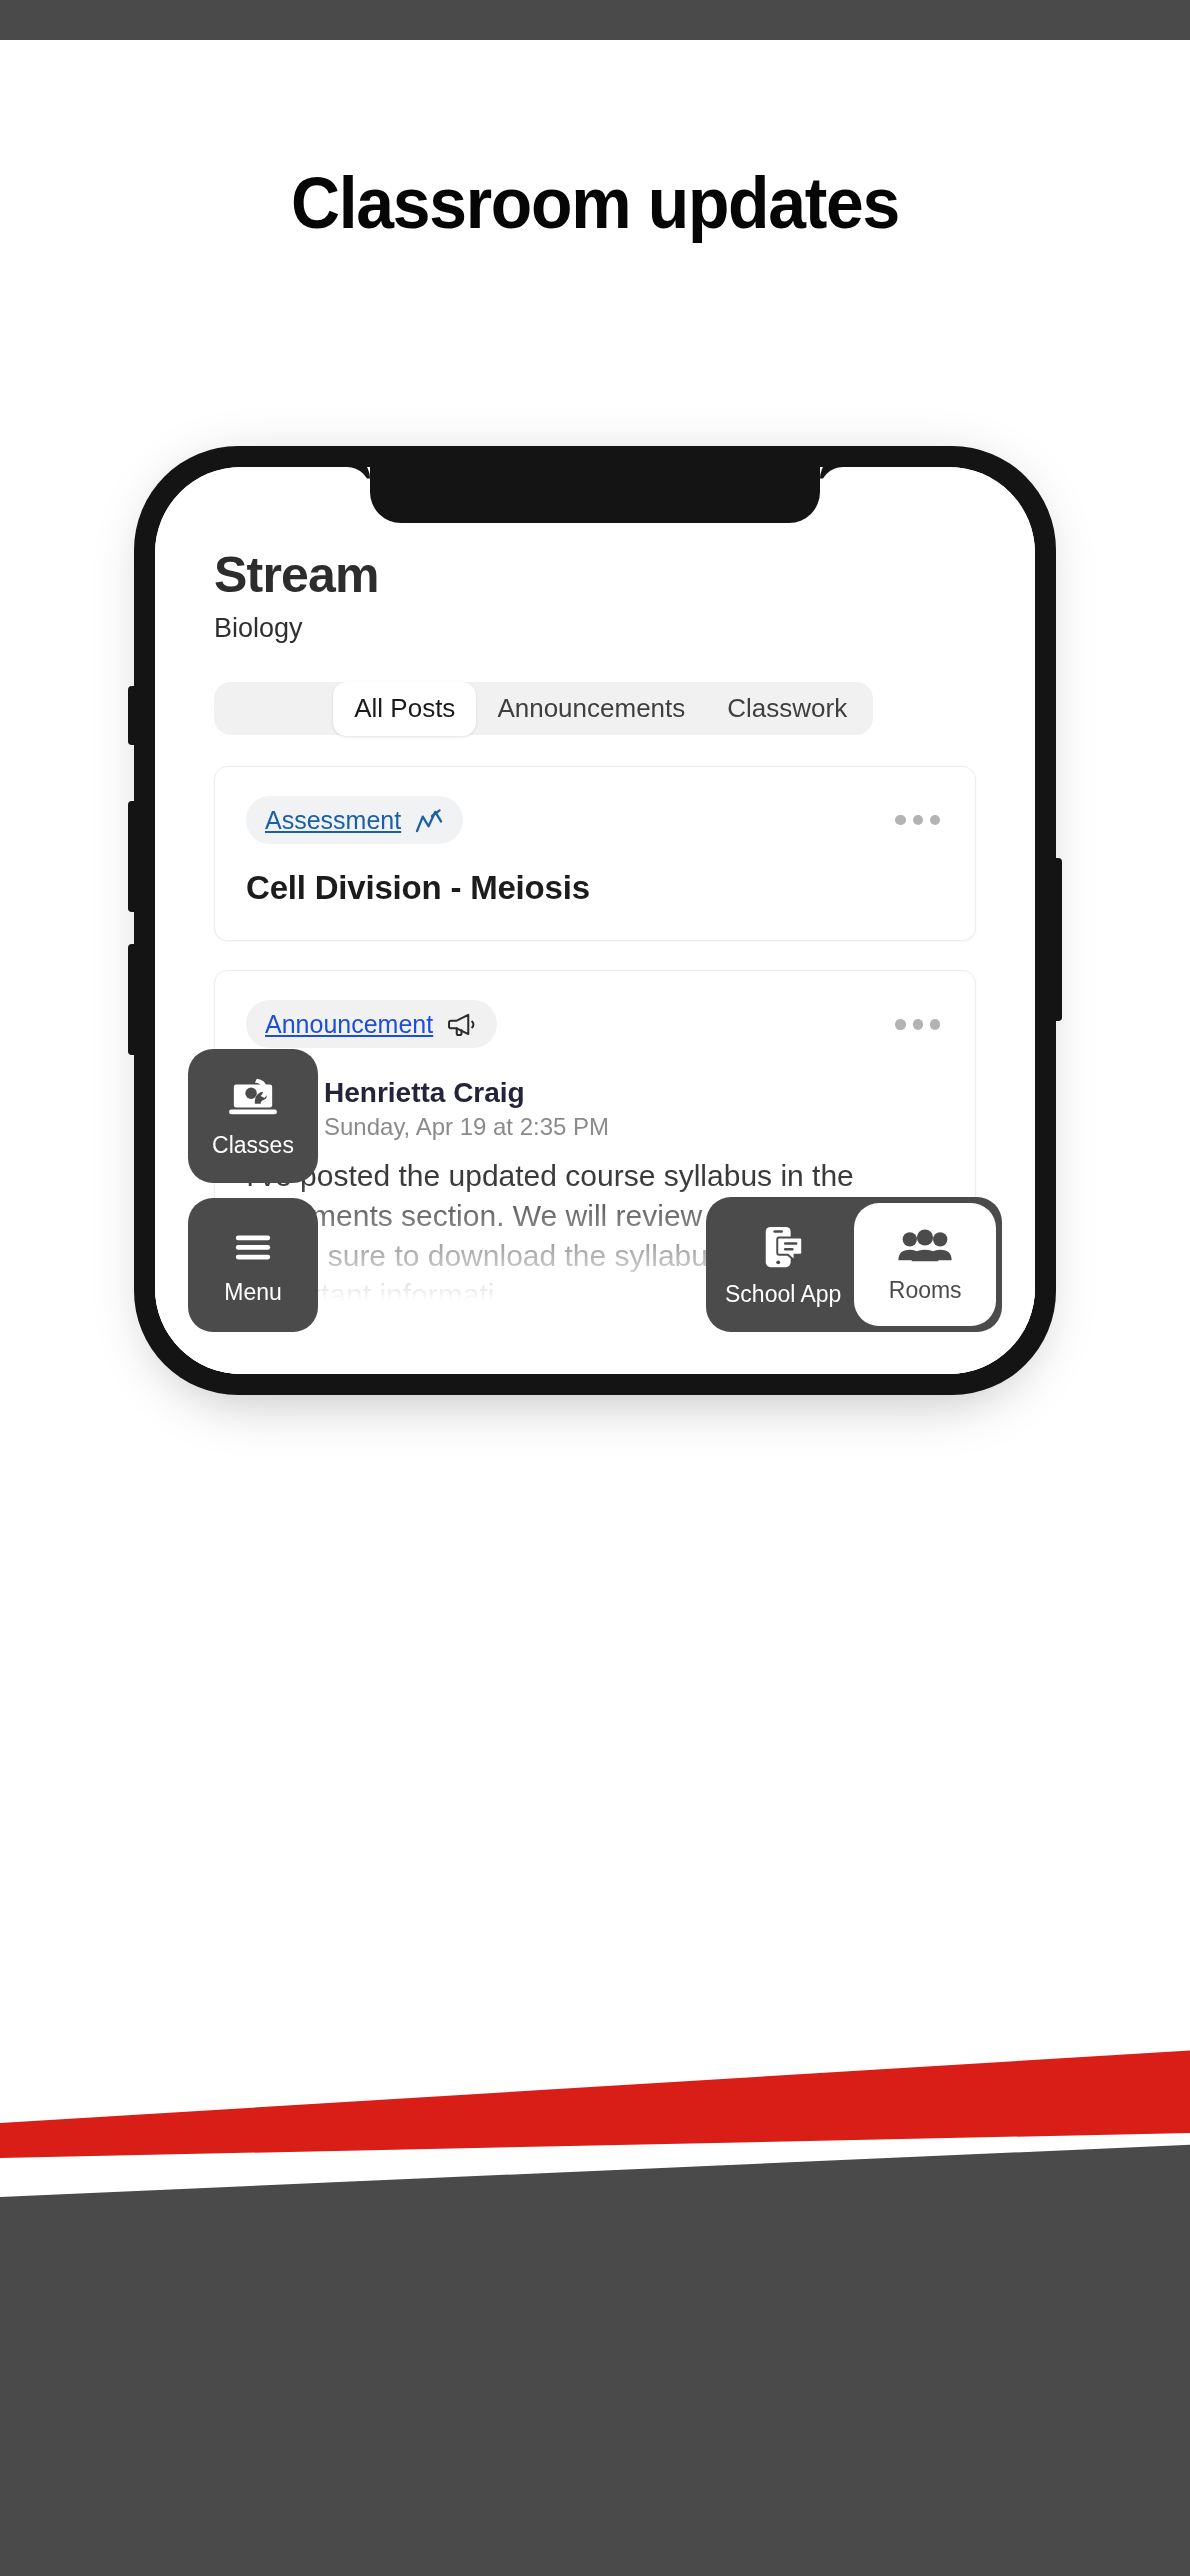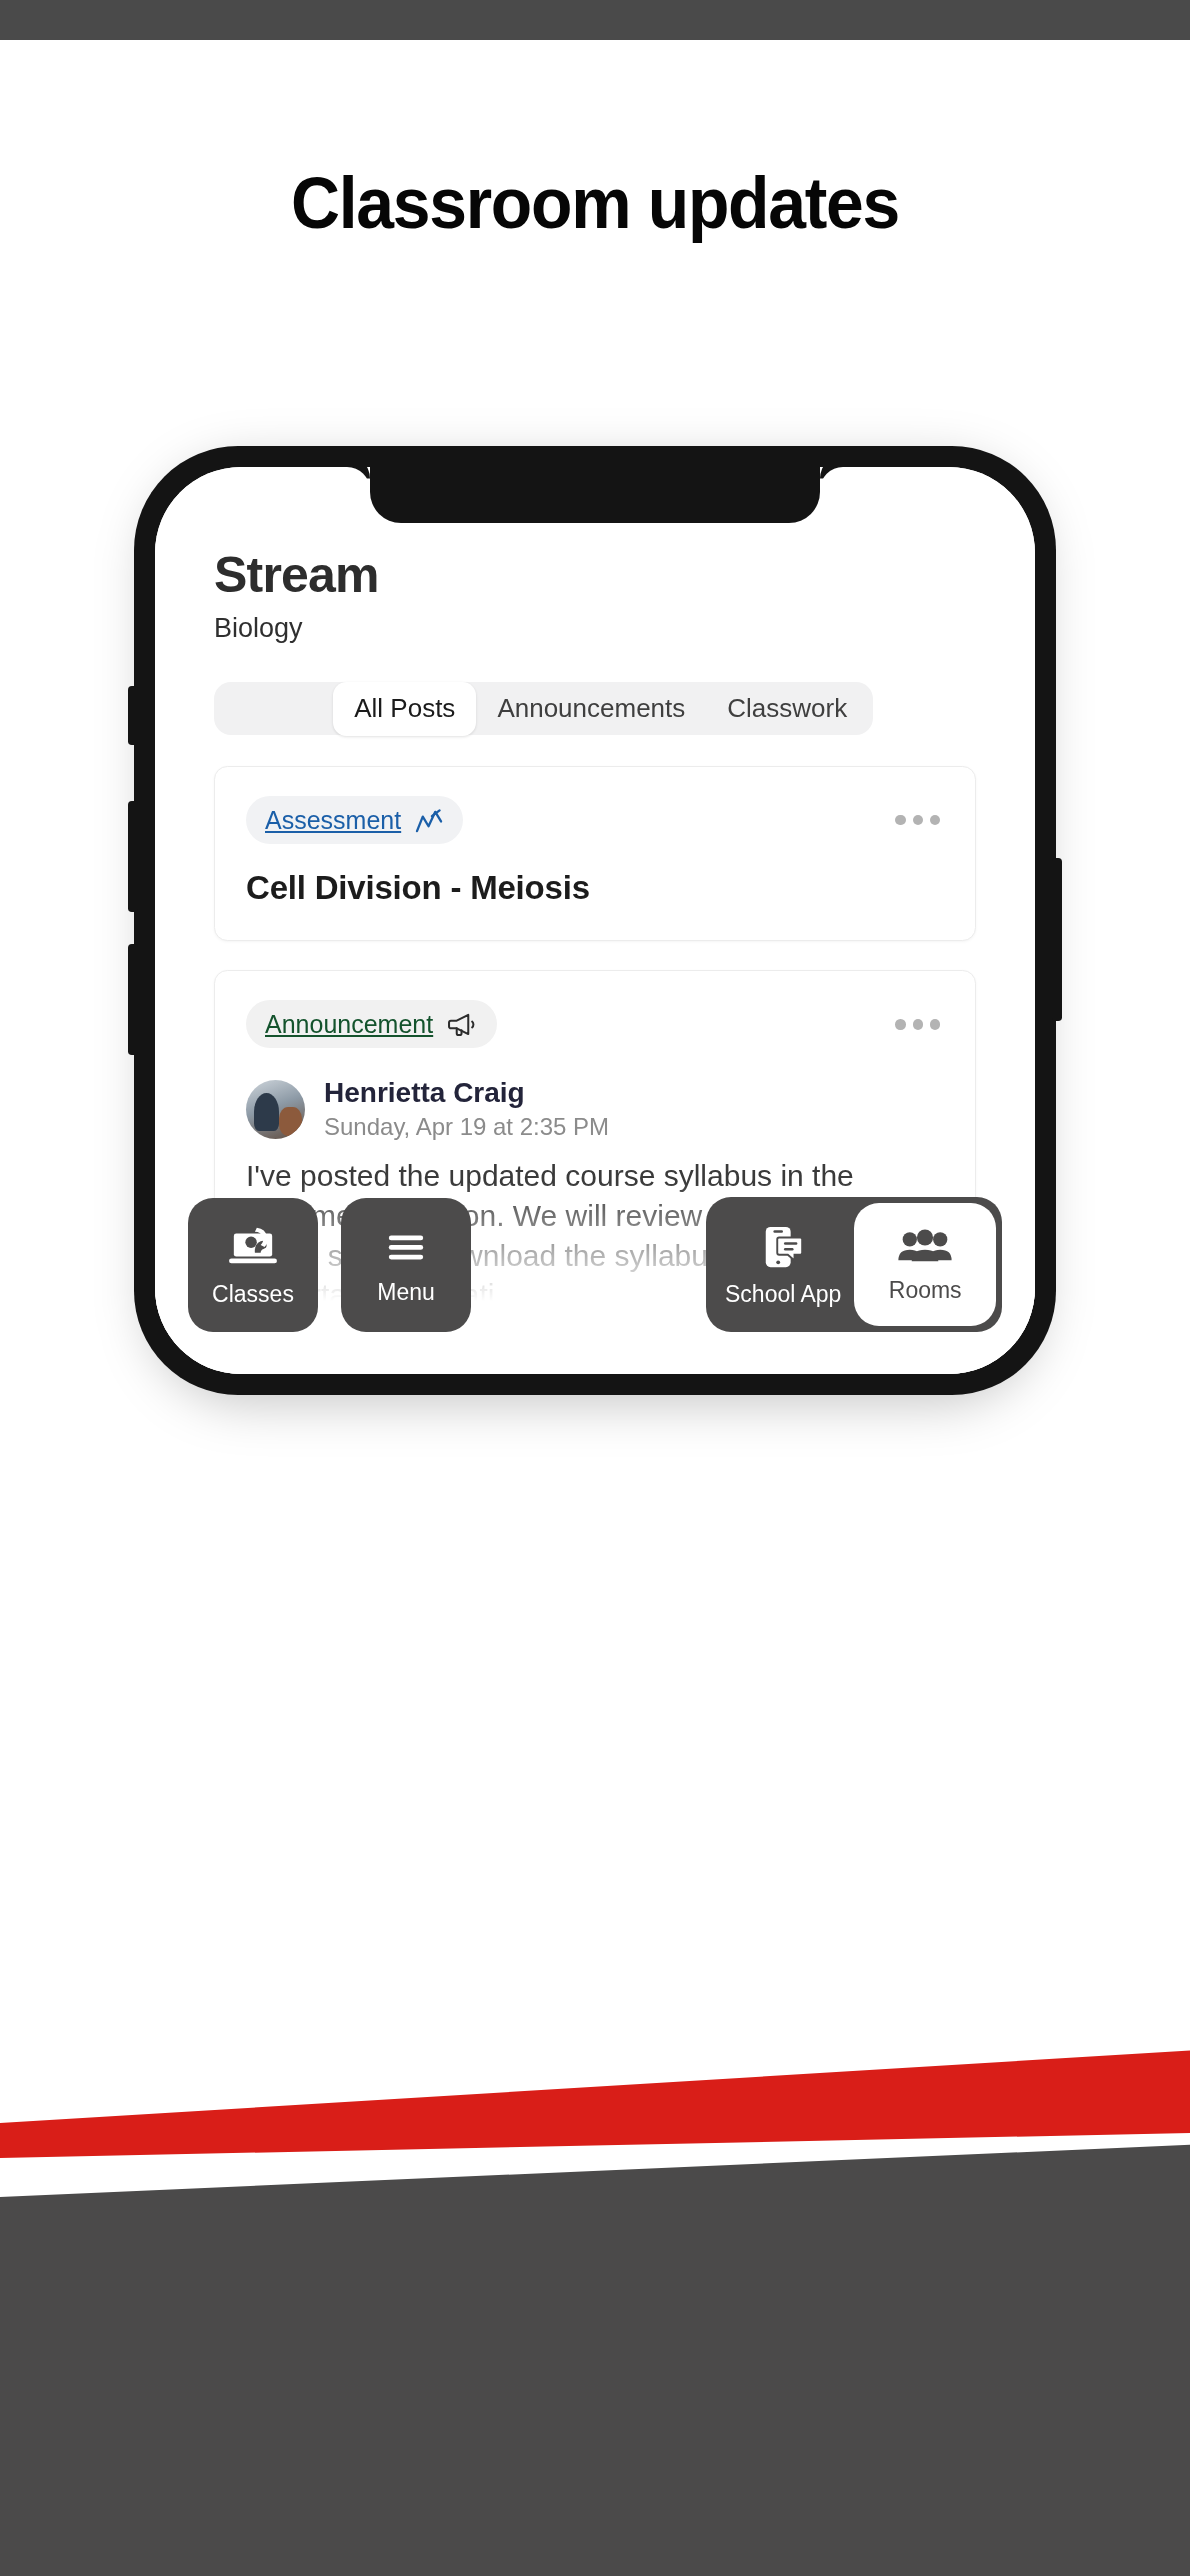--- a/index.html
+++ b/index.html
@@ -129,21 +129,21 @@
   }
   .card-top { display:flex; align-items:center; justify-content:space-between; }
   .badges { display:flex; align-items:center; gap:13.4px; }
   .badge {
     display:inline-flex; align-items:center; gap:13.4px;
     border-radius:957px; padding:9.6px 19px; font-size:25px;
     white-space:nowrap;
     text-decoration:underline;
   }
   .badge-assessment { background:#f1f2f4; color:#1b5fa8; }
-  .badge-announcement { background:#f1f1f1; color:#14532d; }
+  .badge-announcement { background:#f1f1f1; color:#1d4ed8; }
   .badge svg { display:block; }
 
   .dots { display:flex; gap:6.7px; align-items:center; padding:7.7px 3.8px; }
   .dots i { width:10.5px; height:10.5px; border-radius:50%; background:#b3b3b3; display:block;}
 
   .card-title {
     margin-top:25px; font-size:33px; font-weight:bold; color:#1c1c1c;
     letter-spacing:-0.2px;
   }
   .card-body {
@@ -168,21 +168,21 @@
   }
   .author-name { font-size:28px; font-weight:bold; color:#23243a; }
   .author-time { font-size:24px; color:#8b8b8b; margin-top:3.8px; }
 
   
   .bottomnav {
     position:absolute; left:0; bottom:42px; width:880px;
     display:flex; align-items:flex-end; padding:0 33px; gap:15.3px;
     z-index:50;
   }
-  .nav-left { display:flex; gap:23px; }
+  .nav-left { display:flex; gap:15px;flex-direction:column; }
   .nav-right { margin-left:auto; display:flex; background:#4c4b4b;
     border-radius:25px; padding:5.8px; gap:0; }
   .navbtn {
     width:130px; height:134px; border-radius:25px; background:#4c4b4b;
     display:flex; flex-direction:column; align-items:center; justify-content:center;
     gap:13.4px; color:#ffffff;
   }
   .nav-right .navbtn { background:transparent; width:142px; height:123px; }
   .nav-right .navbtn.active { background:#ffffff; color:#4c4b4b; }
   .navbtn .nav-label { font-size:23px; line-height:1; }

